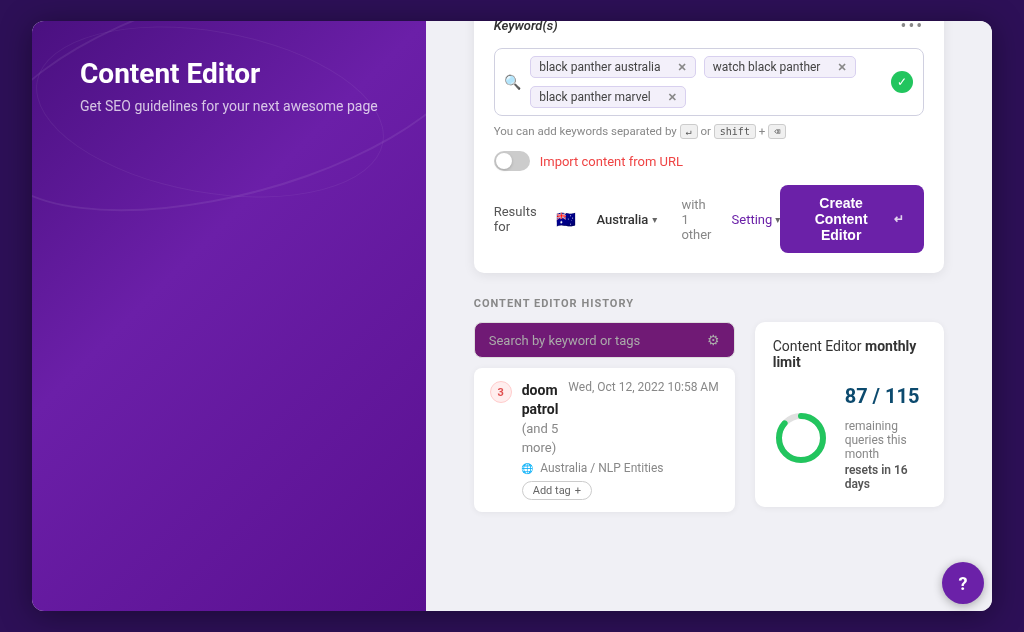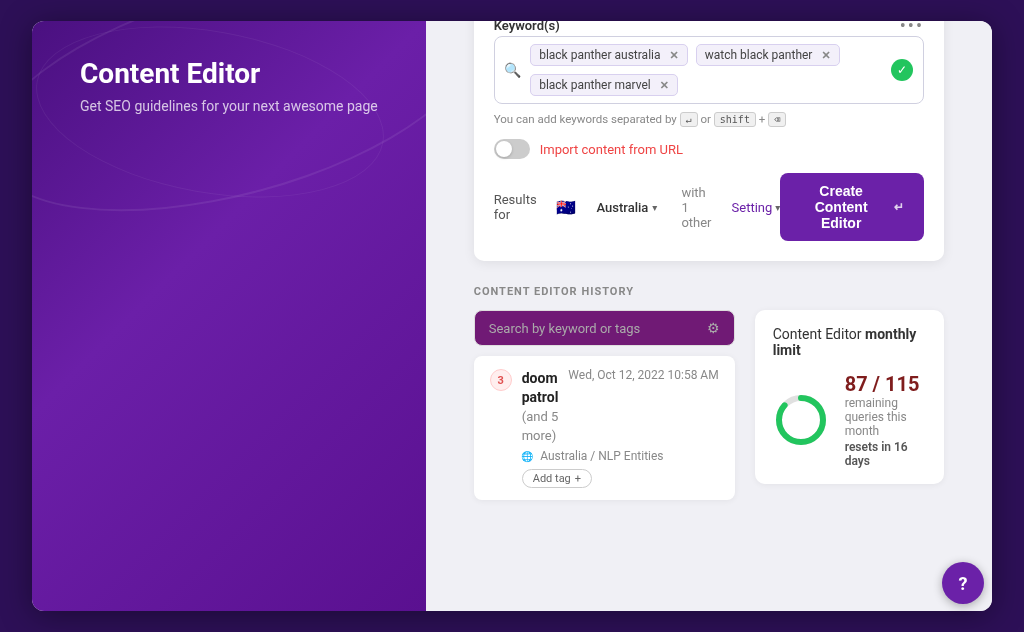--- a/index.html
+++ b/index.html
@@ -76,21 +76,22 @@
       padding: 18px 20px 20px;
       margin-top: -24px;
       position: relative;
       z-index: 2;
       box-shadow: 0 2px 12px rgba(0,0,0,0.08);
     }
     .keywords-header {
       display: flex;
       justify-content: space-between;
       align-items: center;
-      margin-bottom: 0;
+      margin-bottom: 12px;
+      font-style: italic;
     }
     .keywords-label {
       font-size: 13px;
       font-weight: 600;
       color: #333;
     }
     .dots-menu {
       color: #888;
       font-size: 18px;
       cursor: pointer;
@@ -113,21 +114,21 @@
     .tags-container {
       display: flex;
       gap: 8px;
       flex: 1;
       flex-wrap: wrap;
       align-items: center;
     }
     .tag {
       display: flex;
       align-items: center;
-      gap: 9px;
+      gap: 17px;
       background: #f3f0fa;
       border: 1px solid #d8d0ef;
       border-radius: 5px;
       padding: 3px 8px;
       font-size: 12px;
       color: #444;
     }
     .tag-close {
       color: #888;
       cursor: pointer;
@@ -389,22 +390,22 @@
     }
     .donut-wrap svg {
       transform: rotate(-90deg);
     }
     .limit-info {
       flex: 1;
     }
     .limit-numbers {
       font-size: 20px;
       font-weight: 700;
-      color: #7f1d1d;
-      margin-bottom: 0;
+      color: #0c4a6e;
+      margin-bottom: 11px;
     }
     .limit-desc {
       font-size: 12px;
       color: #888;
     }
     .limit-reset {
       font-size: 12px;
       color: #888;
       margin-top: 2px;
     }

